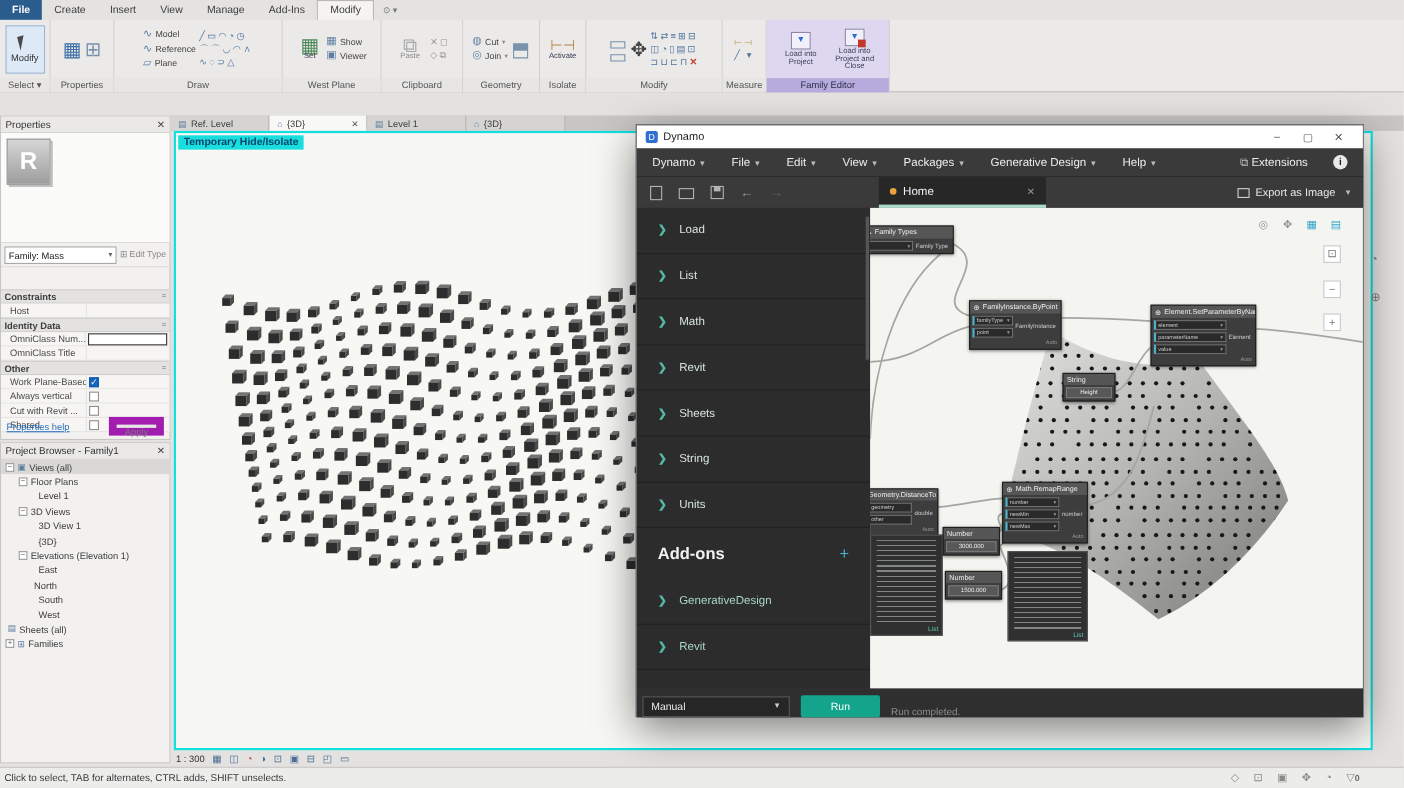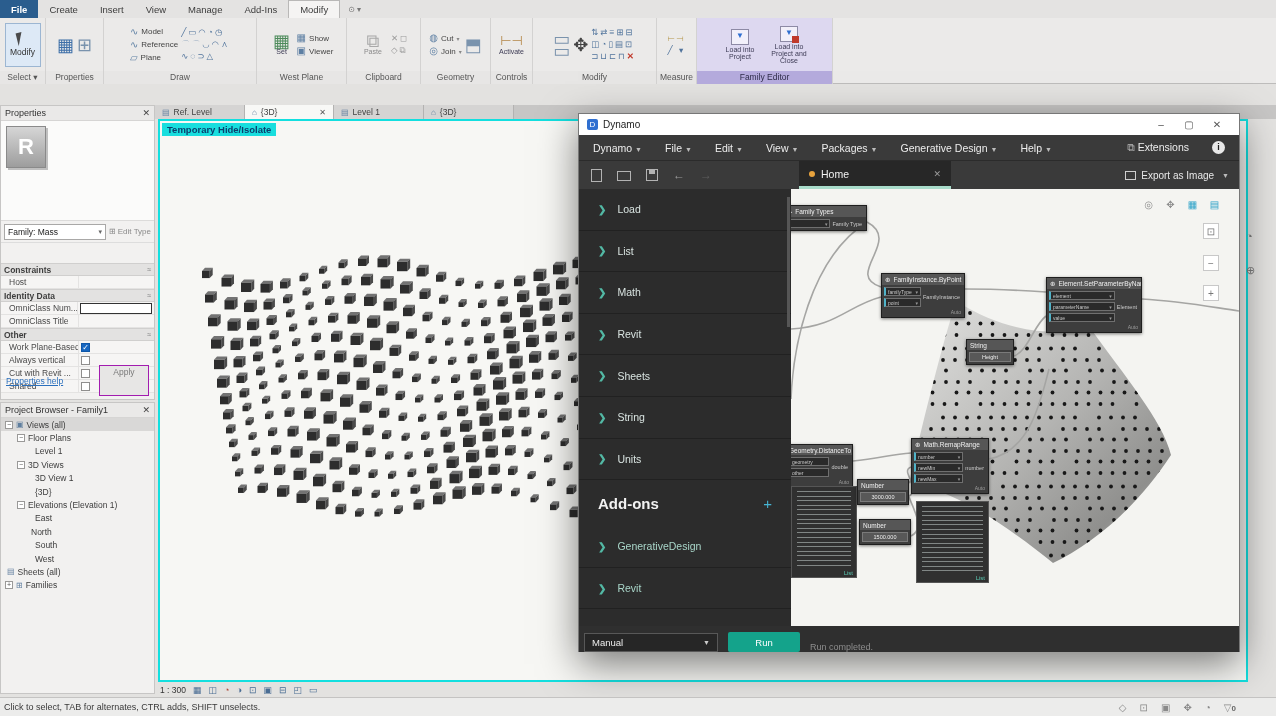--- a/index.html
+++ b/index.html
@@ -43,21 +43,21 @@
 .psec{height:13px;background:#e3e2e1;border-top:1px solid #d0cfce;border-bottom:1px solid #d0cfce;font-size:8.5px;font-weight:bold;display:flex;align-items:center;padding:0 3px;color:#3e3e3e}
 .psec .m{margin-left:auto;color:#999;font-size:7px}
 .prw{height:13px;display:flex;border-bottom:1px solid #e4e3e2;font-size:8.5px;color:#4a4a4a;background:#f6f5f4}
 .prw .lab{width:78px;padding-left:8px;display:flex;align-items:center;border-right:1px solid #e4e3e2;white-space:nowrap;overflow:hidden}
 .prw .val{flex:1;display:flex;align-items:center;padding:0 2px}
 .cb{width:9px;height:9px;border:1px solid #8f8e8d;background:#fff;font-size:8px;line-height:8px;text-align:center}
 .cb.on{background:#1666c0;border-color:#0f57a8;color:#fff}
 .inpx{width:72px;height:11px;border:1px solid #333;background:#fff}
 #pfoot{position:absolute;bottom:3px;left:0;right:0;display:flex;align-items:center;padding:0 5px}
 .plink{color:#2a6fbd;text-decoration:underline;font-size:8.5px}
-.pbtn{margin-left:auto;width:50px;height:31px;background:#e7e6e5;border:1px solid #a21caf;font-size:8.5px;text-align:center;line-height:12px;color:#7a7a7a}
+.pbtn{margin-left:auto;width:50px;height:17px;background:#e7e6e5;border:7px solid #a21caf;font-size:8.5px;text-align:center;line-height:12px;color:#7a7a7a}
 .trow{height:13.4px;display:flex;align-items:center;font-size:8.5px;color:#3c3c3c;gap:3px;white-space:nowrap}
 .trow.sel{background:#d9d8d7}
 .texp{width:8px;height:8px;border:1px solid #9a9998;background:#fff;font-size:7px;line-height:6px;text-align:center;color:#555;flex:none}
 .tico{font-size:8px;color:#5f7e9e;flex:none}
 
 #vtabs{position:absolute;left:155px;top:105px;width:1121px;height:14px;background:#c7c6c5;display:flex}
 .vtab{display:flex;align-items:center;gap:4px;padding:0 7px;font-size:8.5px;color:#3f3f3f;background:#d5d4d3;border-right:1px solid #b3b2b1;width:90px;white-space:nowrap;overflow:hidden}
 .vtab.on{background:#f8f8f6;width:89px}
 .vtx{margin-left:auto;color:#555;font-size:8px}
 #vframe{position:absolute;left:158px;top:119px;width:1090px;height:563px;border:2px solid #13dfdf;background:#f7f7f4}
@@ -224,21 +224,21 @@
       </div>
       <div class="rl">Geometry</div>
     </div>
     <div class="rp" style="width:42px">
       <div class="rc">
           <div class="ldbtn" style="width:38px">
             <span class="ric" style="color:#b5884a;font-size:13px">⊢⊣</span>
             <span>Activate</span>
           </div>
         </div>
-      <div class="rl">Controls</div>
+      <div class="rl">Isolate</div>
     </div>
     <div class="rp" style="width:124px">
       <div class="rc">
         <span class="ric big" style="color:#7a93ad">▭<br>▭</span>
         <span class="ric big" style="color:#444">✥</span>
         <div class="mgrid">
           <span class="glyrow">⇅⇄≡⊞⊟</span>
           <span class="glyrow">◫◔▯▤⊡</span>
           <span class="glyrow">⊐⊔⊏⊓<b style="color:#c0392b">✕</b></span>
         </div>
@@ -247,21 +247,21 @@
     </div>
     <div class="rp" style="width:40px">
       <div class="rc">
           <div class="mgrid">
             <span class="glyrow" style="color:#b5964a">⟝⟞</span>
             <span class="glyrow">╱ ▾</span>
           </div>
         </div>
       <div class="rl">Measure</div>
     </div>
-    <div class="rp fed" style="width:136px">
+    <div class="rp fed" style="width:112px">
       <div class="rc">
         <div class="ldbtn">
             <span class="ldico"></span>
             <span>Load into Project</span>
           </div>
         <div class="ldbtn">
             <span class="ldico reddot"></span>
             <span>Load into Project and Close</span>
           </div>
       </div>

